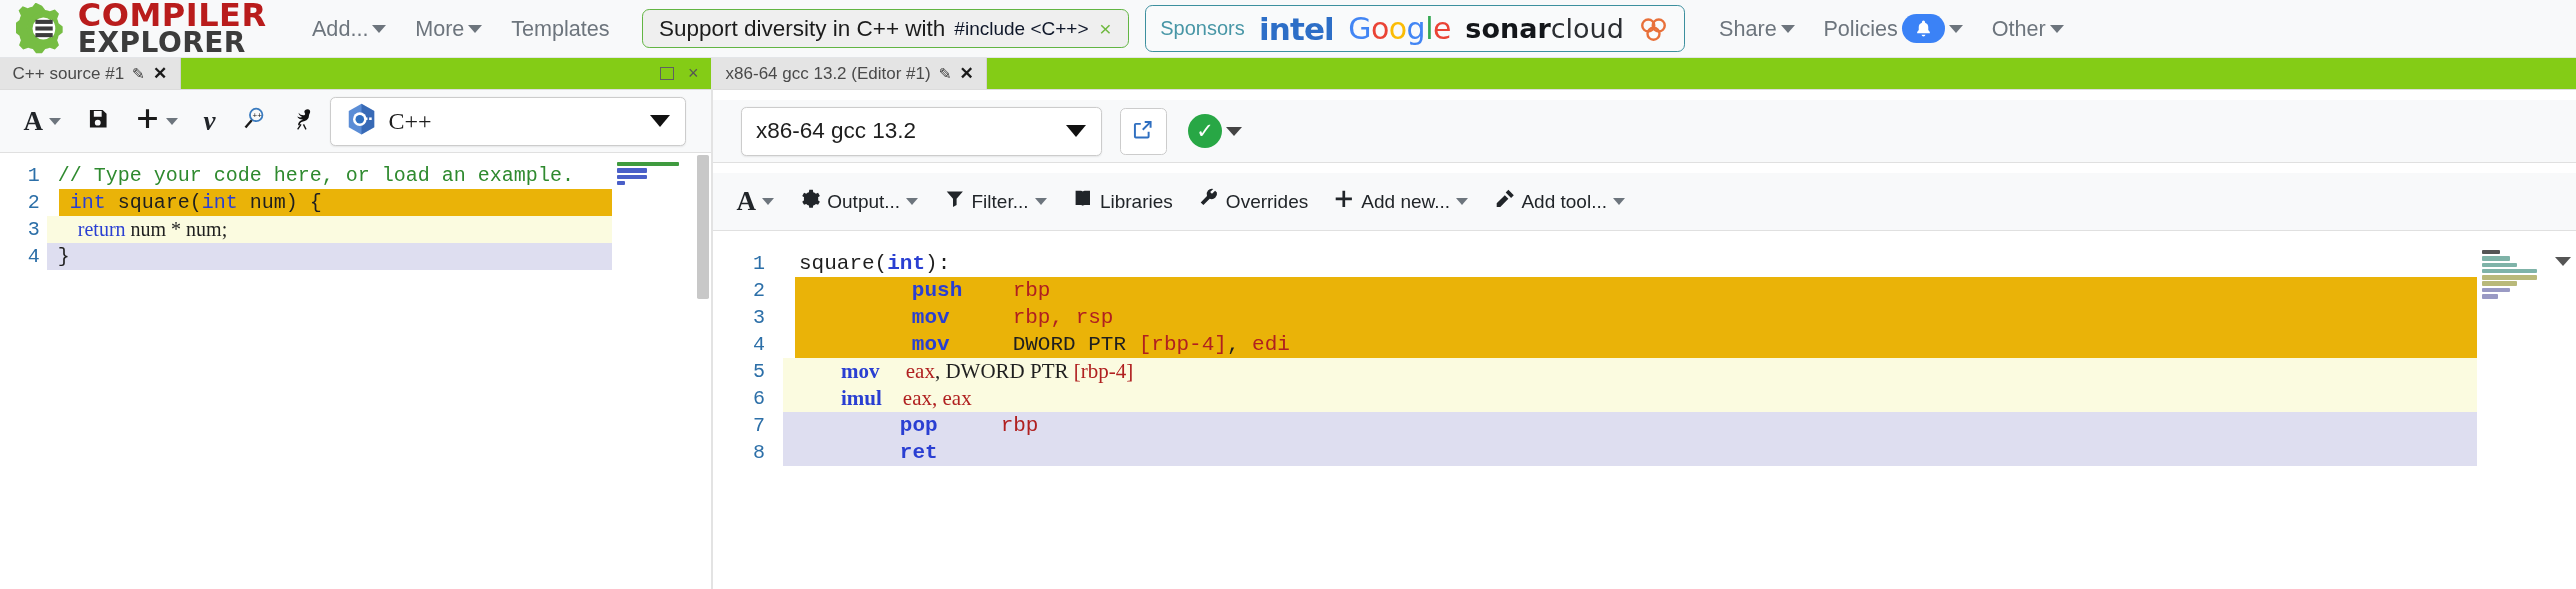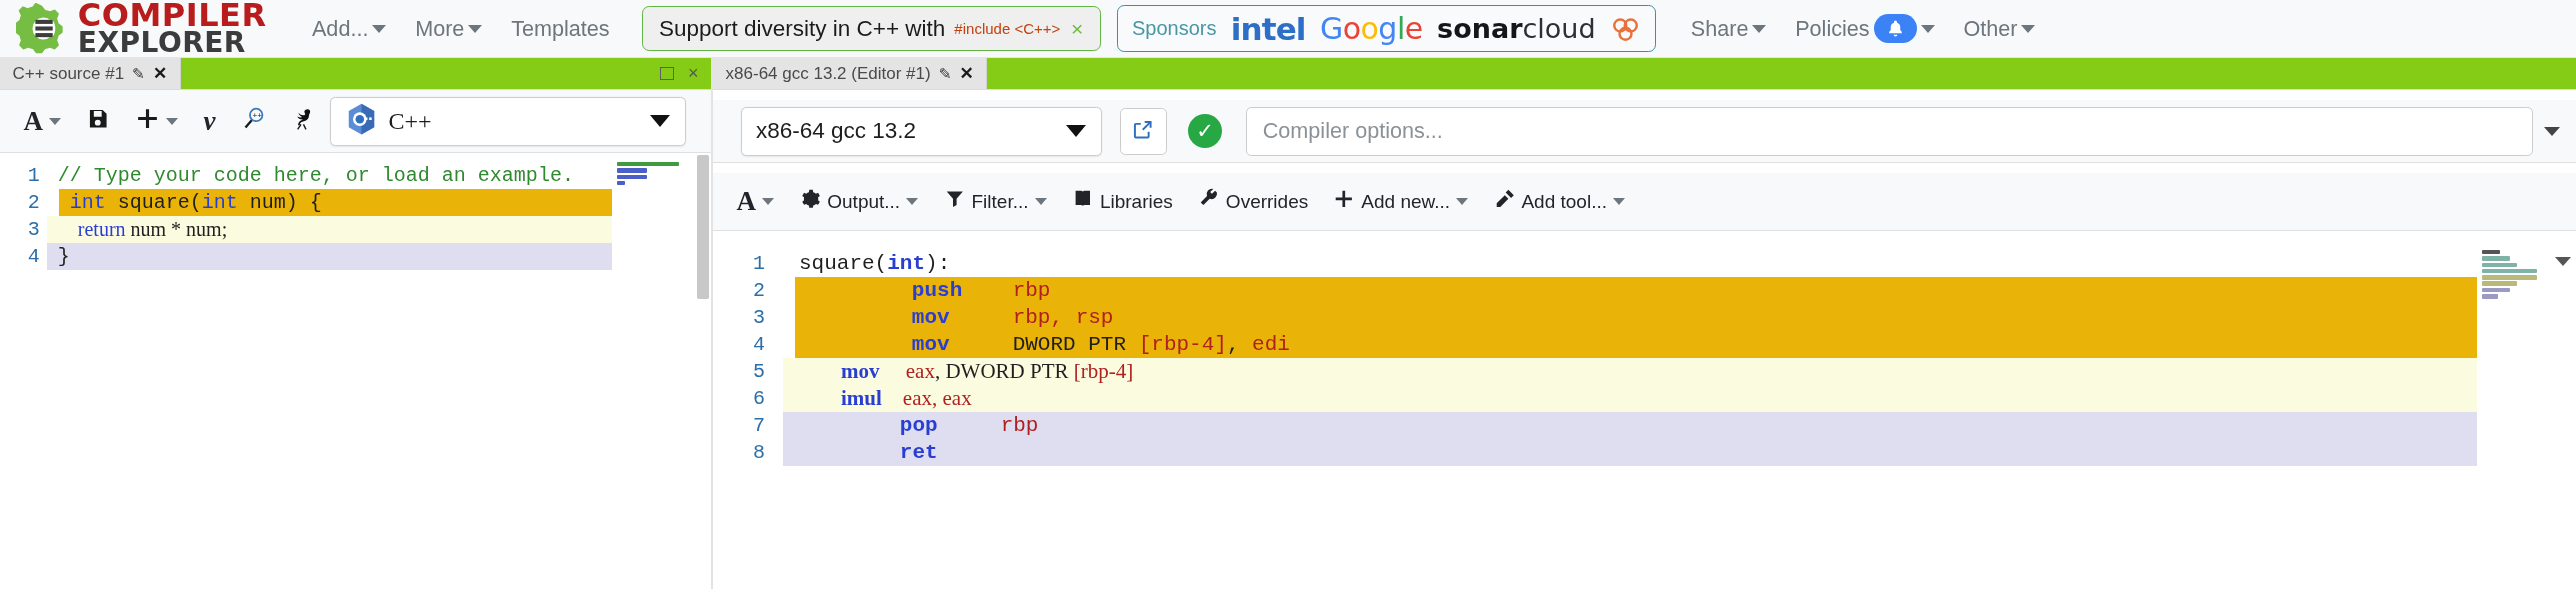--- a/index.html
+++ b/index.html
@@ -38,27 +38,27 @@
   .caret {
     width: 0; height: 0; border-left: 7.2px solid transparent;
     border-right: 7.2px solid transparent; border-top: 8px solid #6d757d;
     display: inline-block;
   }
   .caret.sm { border-left-width: 6.3px; border-right-width: 6.3px; border-top-width: 7.2px; }
 
   
   .diversity {
     margin-left: 18px; margin-right: 16px;
-    height: 45px; display: flex; align-items: center; gap: 9px;
+    height: 39px; display: flex; align-items: center; gap: 9px;
     padding: 0 14.4px 0 16px;
     border: 1.8px solid #62b543; border-radius: 7.2px;
     background: #efefef;
   }
   .diversity-text { font-size: 22.5px; color: #1c1c1c; }
-  .diversity-link { font-size: 15px; color: #c2410c; cursor: pointer; }
+  .diversity-link { font-size: 19px; color: #0f172a; cursor: pointer; }
   .diversity-close { font-size: 21px; color: #6fb93f; cursor: pointer; padding: 0 1.8px; }
 
   
   .sponsors {
     height: 47px; display: flex; align-items: center; gap: 14.4px;
     padding: 0 14.4px; border: 1.8px solid #3c8f9e; border-radius: 7.2px;
     background: #f9fafb; margin-right: 20px;
   }
   .sponsors-label { font-size: 20px; color: #4896a6; }
   .intel-logo {
@@ -399,21 +399,20 @@
             <svg viewBox="0 0 24 24" width="23.5" height="23.5" fill="none" stroke="#2f6fc0" stroke-width="2">
               <path d="M14 4h6v6"></path>
                 <path d="M20 4l-8 8"></path>
                 <path d="M18 14v5a1 1 0 0 1-1 1H5a1 1 0 0 1-1-1V7a1 1 0 0 1 1-1h5"></path>
             </svg>
           </span>
         </div>
         <div class="ok-badge">
           <span>✓</span>
         </div>
-        <input class="options-input" readonly="" placeholder="Compiler options..." style="">
         <i class="opts-caret"></i>
       </div>
 
       <div class="toolbar" style="height:58px;flex:0 0 58px">
         <div class="tb-btn">
           <span class="glyph-A">A</span>
           <i class="caret sm"></i>
         </div>
         <div class="tb-btn">
           <span>

